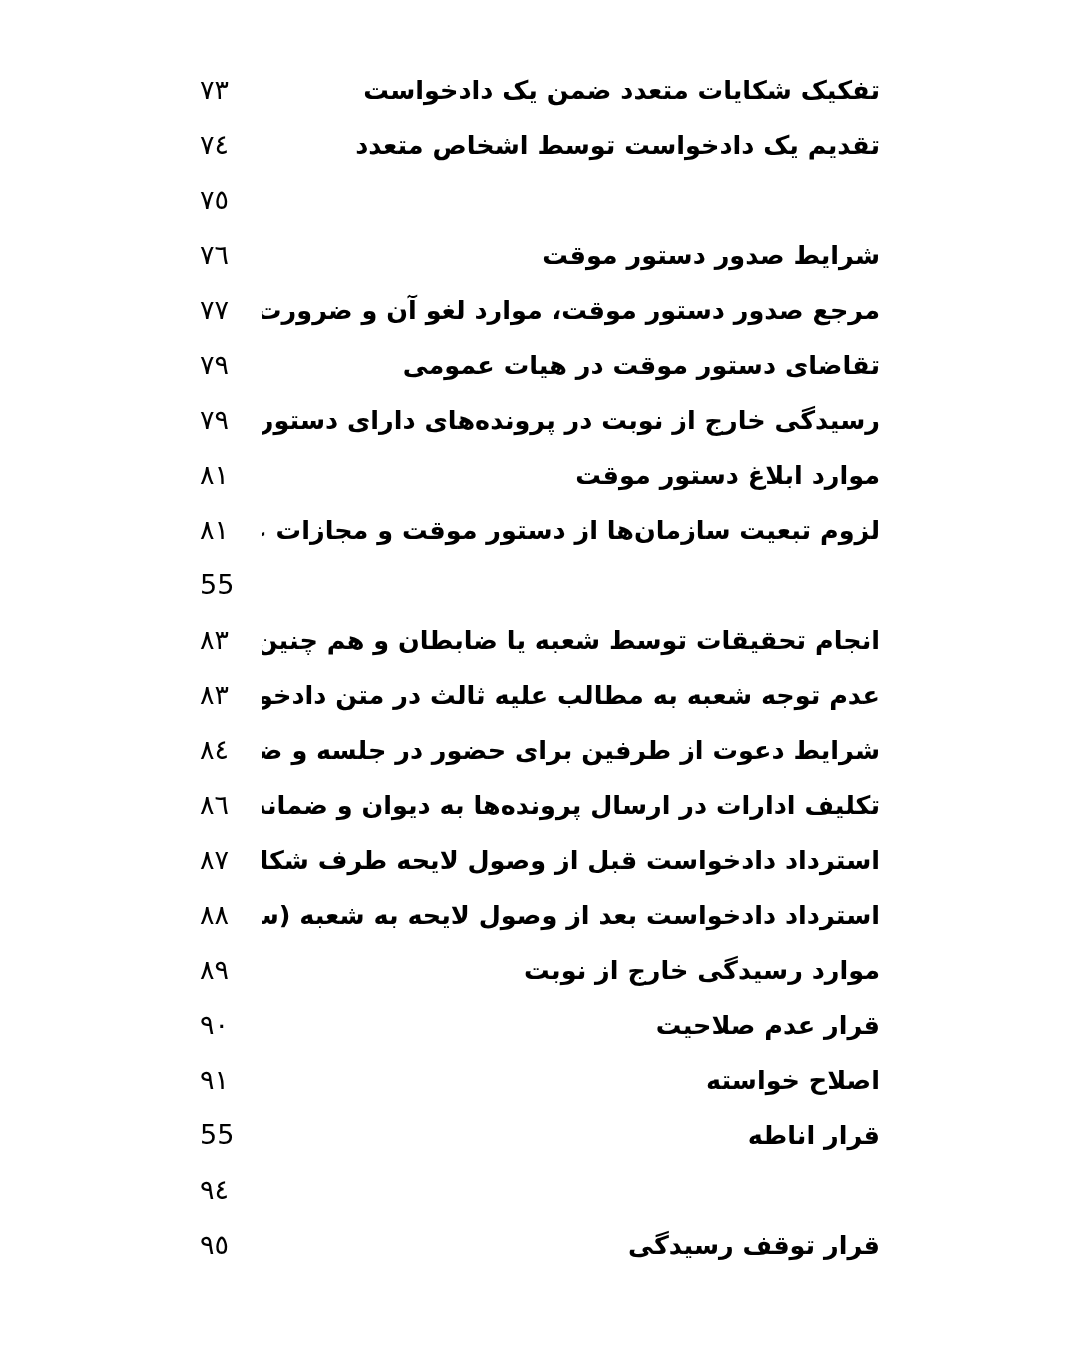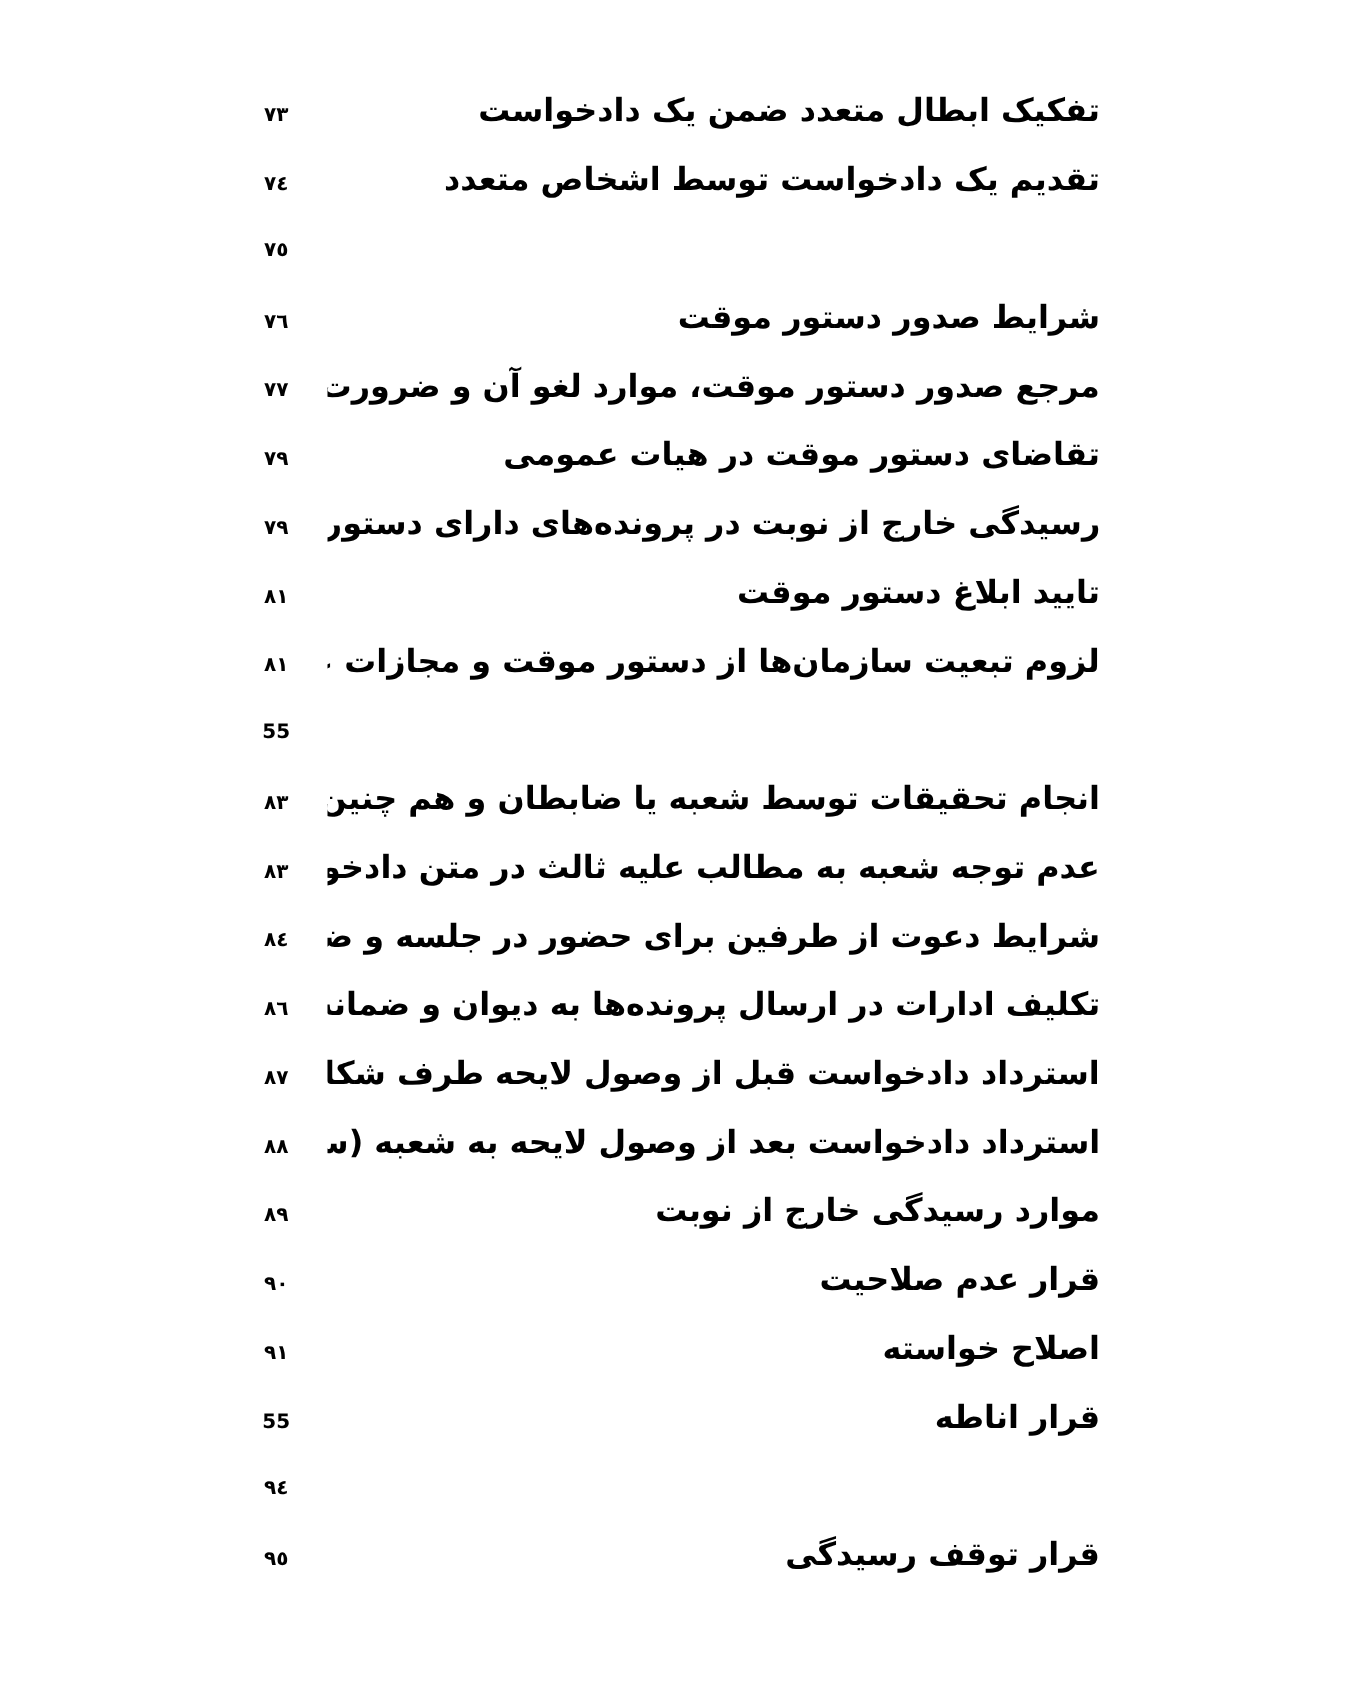--- a/index.html
+++ b/index.html
@@ -72,36 +72,36 @@
     display: block;
     font-size: 25.5px;
     font-weight: 700;
     letter-spacing: 2.6px;
     white-space: nowrap;
     color: #000000;
   }
 
   .toc-page {
     flex: 0 0 auto;
-    font-size: 16px;
-    font-weight: 700;
+    font-size: 27px;
+    font-weight: 400;
     direction: ltr;
     unicode-bidi: isolate;
-    text-align: center;
+    text-align: left;
     min-width: 42px;
     padding-right: 4px;
   }
 </style>
 </head>
 <body>
 
 <div class="page">
   <div class="toc-list" id="toc-list">
       <div class="toc-entry">
-        <span class="toc-title">تفکیک ابطال متعدد ضمن یک دادخواست</span>
+        <span class="toc-title">تفکیک شکایات متعدد ضمن یک دادخواست</span>
         <span class="toc-leader"></span>
         <span class="toc-page">٧٣</span>
       </div>
       <div class="toc-entry">
         <span class="toc-title">تقدیم یک دادخواست توسط اشخاص متعدد</span>
         <span class="toc-leader"></span>
         <span class="toc-page">٧٤</span>
       </div>
       <div class="toc-entry">
         <span class="toc-leader"></span>
@@ -121,21 +121,21 @@
         <span class="toc-title">تقاضای دستور موقت در هیات عمومی</span>
         <span class="toc-leader"></span>
         <span class="toc-page">٧٩</span>
       </div>
       <div class="toc-entry">
         <span class="toc-title">رسیدگی خارج از نوبت در پرونده‌های دارای دستور موقت</span>
         <span class="toc-leader"></span>
         <span class="toc-page">٧٩</span>
       </div>
       <div class="toc-entry">
-        <span class="toc-title">تایید ابلاغ دستور موقت</span>
+        <span class="toc-title">موارد ابلاغ دستور موقت</span>
         <span class="toc-leader"></span>
         <span class="toc-page">٨١</span>
       </div>
       <div class="toc-entry">
         <span class="toc-title">لزوم تبعیت سازمان‌ها از دستور موقت و مجازات عدم اجرای آن</span>
         <span class="toc-leader"></span>
         <span class="toc-page">٨١</span>
       </div>
       <div class="toc-entry">
         <span class="toc-leader"></span>

